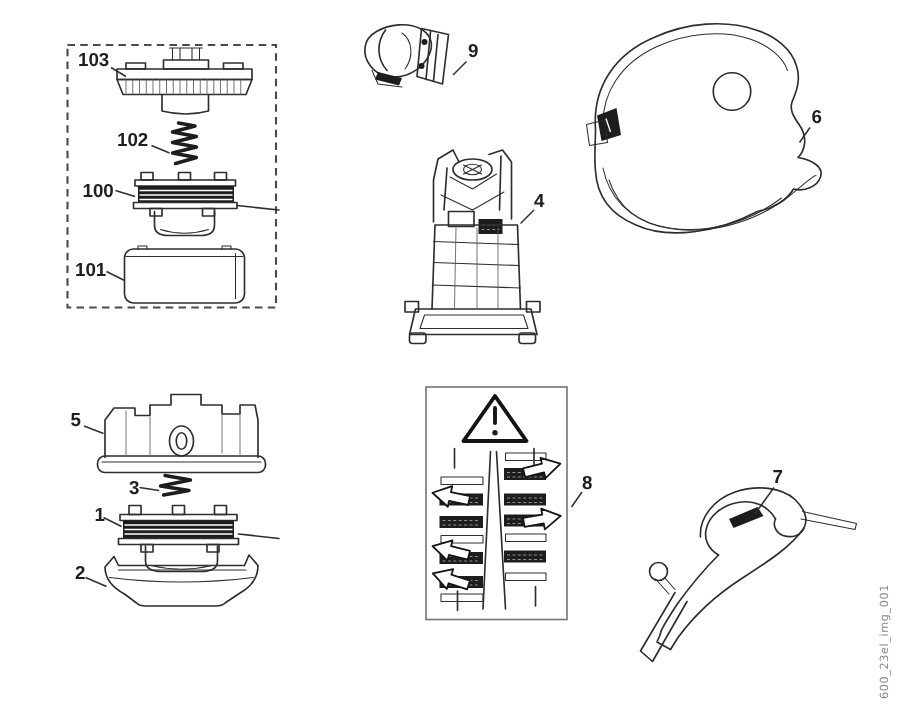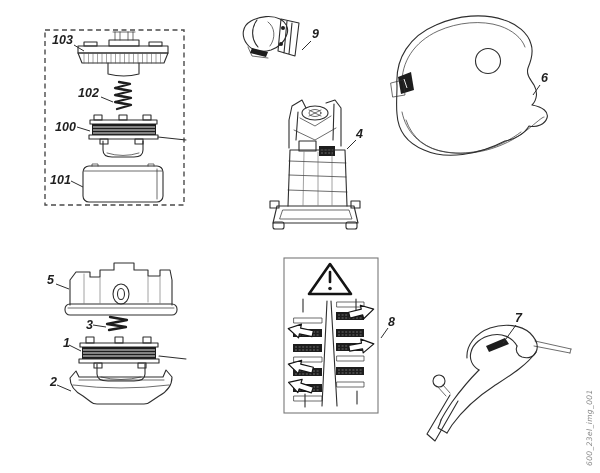--- a/index.html
+++ b/index.html
@@ -1,16 +1,16 @@
 <!DOCTYPE html>
 <html><head>
 <meta charset="utf-8">
 <style>
   html,body { margin:0; padding:0; background:#fff; }
-  .stage { position:relative; width:600px; height:473px; background:#ffffff; overflow:hidden;font-style:italic; }
+  .stage { position:relative; width:600px; height:473px; background:#ffffff; overflow:hidden; }
   svg { display:block; }
   .ln     { fill:none; stroke:#2e2e2e; stroke-width:1.1; stroke-linecap:round; stroke-linejoin:round; }
   .thin   { stroke-width:0.7; }
   .hair   { stroke-width:0.55; stroke:#555; }
   .dash   { fill:none; stroke:#4a4a4a; stroke-width:1.4; stroke-dasharray:5 3.5; }
   .dk     { fill:#1d1d1d; stroke:none; }
   .spring { fill:none; stroke:#1d1d1d; stroke-width:2.3; stroke-linecap:round; stroke-linejoin:round; }
   .callout{ font-family:"Liberation Sans",sans-serif; font-size:12.5px; font-weight:bold; fill:#1f1f1f; }
   .leader { fill:none; stroke:#2e2e2e; stroke-width:1; }
   .box8   { fill:none; stroke:#787878; stroke-width:1.1; }

